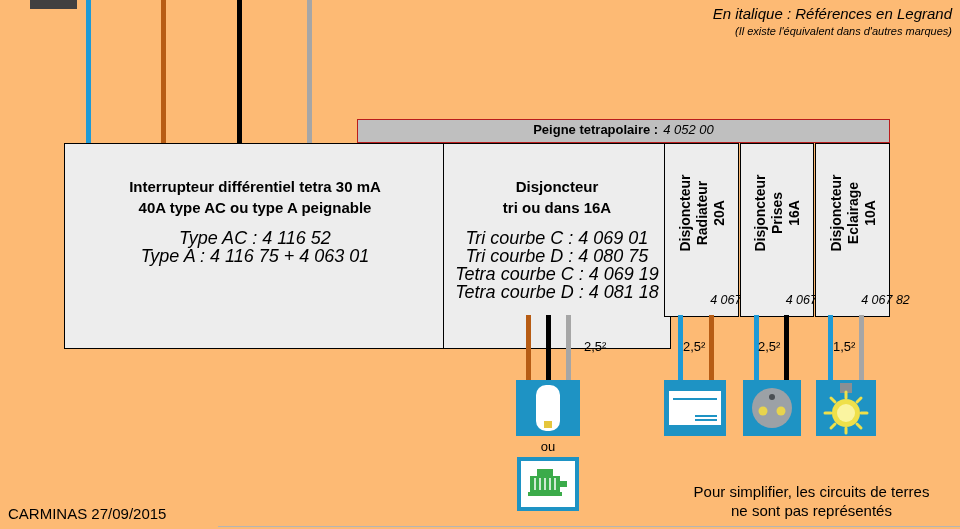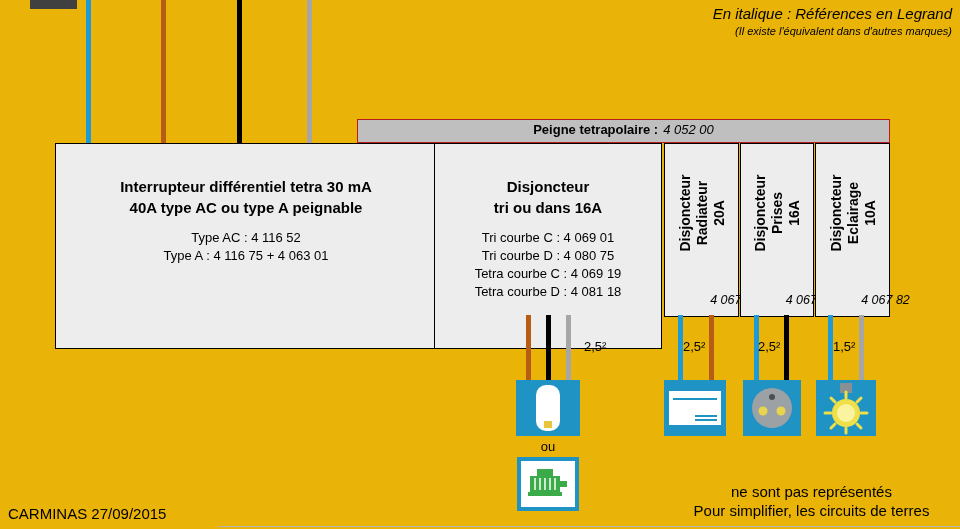--- a/index.html
+++ b/index.html
@@ -3,25 +3,25 @@
 <meta charset="utf-8">
 <style>
   :root{
     --wire-blue:#1E9AD6; --wire-orange:#B75C14; --wire-black:#000000; --wire-gray:#A6A6A6;
     --appliance-blue:#1E93C4; --box-fill:#EDEDED; --peigne-fill:#BFBFBF;
     --motor-green:#3BAB4A; --bulb-yellow:#EFE04A; --heater-yellow:#E5C63C;
     --socket-gray:#9CA1A6; --socket-dot-yellow:#E8D44D; --lamp-base-gray:#8A8F93;
   }
   html,body{margin:0;padding:0;}
   body{font-family:"Liberation Sans", sans-serif; background:#ffffff; color:#000;}
-  .canvas{position:relative;width:960px;height:529px;background:#eab308;overflow:hidden;}
+  .canvas{position:relative;width:960px;height:529px;background:#fdba74;overflow:hidden;}
   .wire{position:absolute;width:5px;}
-  .panel{position:absolute;background:var(--box-fill);border:1px solid #000;text-align:center;}
+  .panel{position:absolute;background:var(--box-fill);border:1px solid #000;text-align:center;margin-left:9px;}
   .title{font-weight:bold;font-size:15px;line-height:21px;}
-  .ref{font-size:13px;line-height:18px;}
+  .ref{font-style:italic;font-size:18px;line-height:18px;}
   .refs{margin-top:11px;}
   .peigne{position:absolute;left:357px;top:119px;width:531px;height:22px;background:var(--peigne-fill);border:1px solid #b91c1c;text-align:center;font-size:13px;line-height:20px;}
   .peigne .b{font-weight:bold;}
   .peigne .i{font-style:italic;margin-left:5px;}
   .breaker{position:absolute;top:143px;height:172px;background:var(--box-fill);border:1px solid #000;}
   .vtext{position:absolute;left:50%;top:40%;transform:translate(-50%,-50%) rotate(-90deg);font-weight:bold;font-size:14px;line-height:17px;text-align:center;white-space:nowrap;}
   .bref{position:absolute;bottom:9px;left:0;width:100%;text-align:center;font-style:italic;font-size:12.5px;padding-left:33px;}
   .wlabel{position:absolute;font-size:13px;}
   .appliance{position:absolute;background:var(--appliance-blue);}
   .appliance svg{display:block;}
@@ -176,18 +176,18 @@
         <line x1="45" y1="48" x2="41" y2="44"></line>
         <line x1="30" y1="48" x2="30" y2="53"></line>
       </g>
       <circle cx="30" cy="33" r="14" style="fill:var(--bulb-yellow)"></circle>
       <circle cx="30" cy="33" r="9" fill="#FAF4A0"></circle>
     </svg>
   </div>
 
   <div class="footerleft">CARMINAS 27/09/2015</div>
   <div class="footerright">
+    <div>Pour simplifier, les circuits de terres</div>
     <div>ne sont pas représentés</div>
-    <div>Pour simplifier, les circuits de terres</div>
   </div>
   <div class="bottomrule"></div>
 
 </div>
 
 </body></html>

